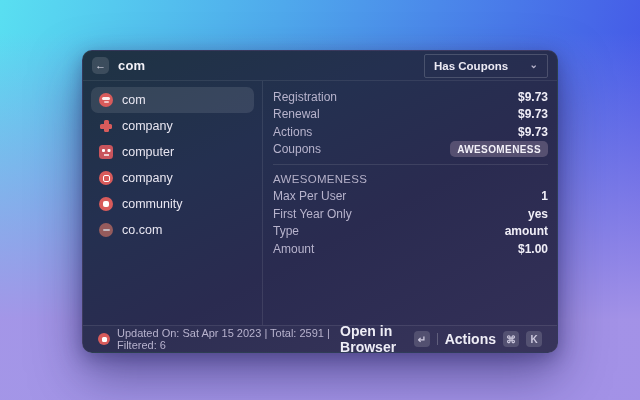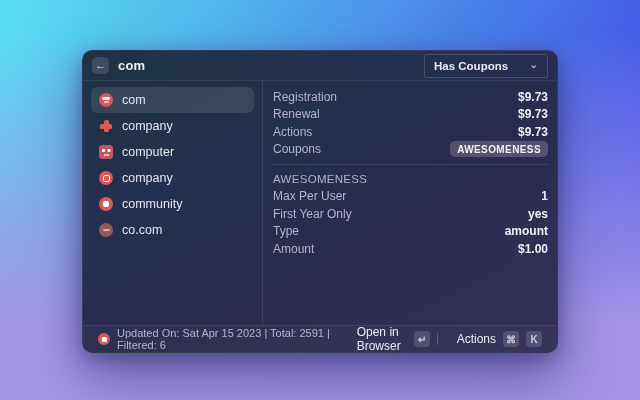--- a/index.html
+++ b/index.html
@@ -90,21 +90,21 @@
   
   .footer {
     height:27px; flex:0 0 27px; border-top:1px solid rgba(255,255,255,0.09);
     display:flex; align-items:center; padding:0 15px; gap:7px;
     background:rgba(255,255,255,0.02);
   }
   .footer-fav { width:12px; height:12px; flex:0 0 12px; border-radius:50%; background:#d85b5b; position:relative; }
   .footer-fav::after { content:""; position:absolute; left:3.5px; top:3.5px; width:5px; height:5px; background:#fff; border-radius:1.5px; }
   .status-text { font-size:11px; color:#b7b2cd; }
   .footer-right { margin-left:auto; display:flex; align-items:center; gap:7px; }
-  .action-label { font-size:12px; font-weight:400; color:#eeedf6;margin-left:12px; }
+  .action-label { font-size:14px; font-weight:700; color:#eeedf6; }
   .key {
     min-width:16px; height:16px; padding:0 3px; border-radius:4px;
     background:rgba(255,255,255,0.15); color:#ccc8dd;
     display:flex; align-items:center; justify-content:center;
     font-size:10px; font-weight:600;
   }
   .v-sep { width:1px; height:12px; background:rgba(255,255,255,0.22); }
 </style>
 </head>
 <body>

